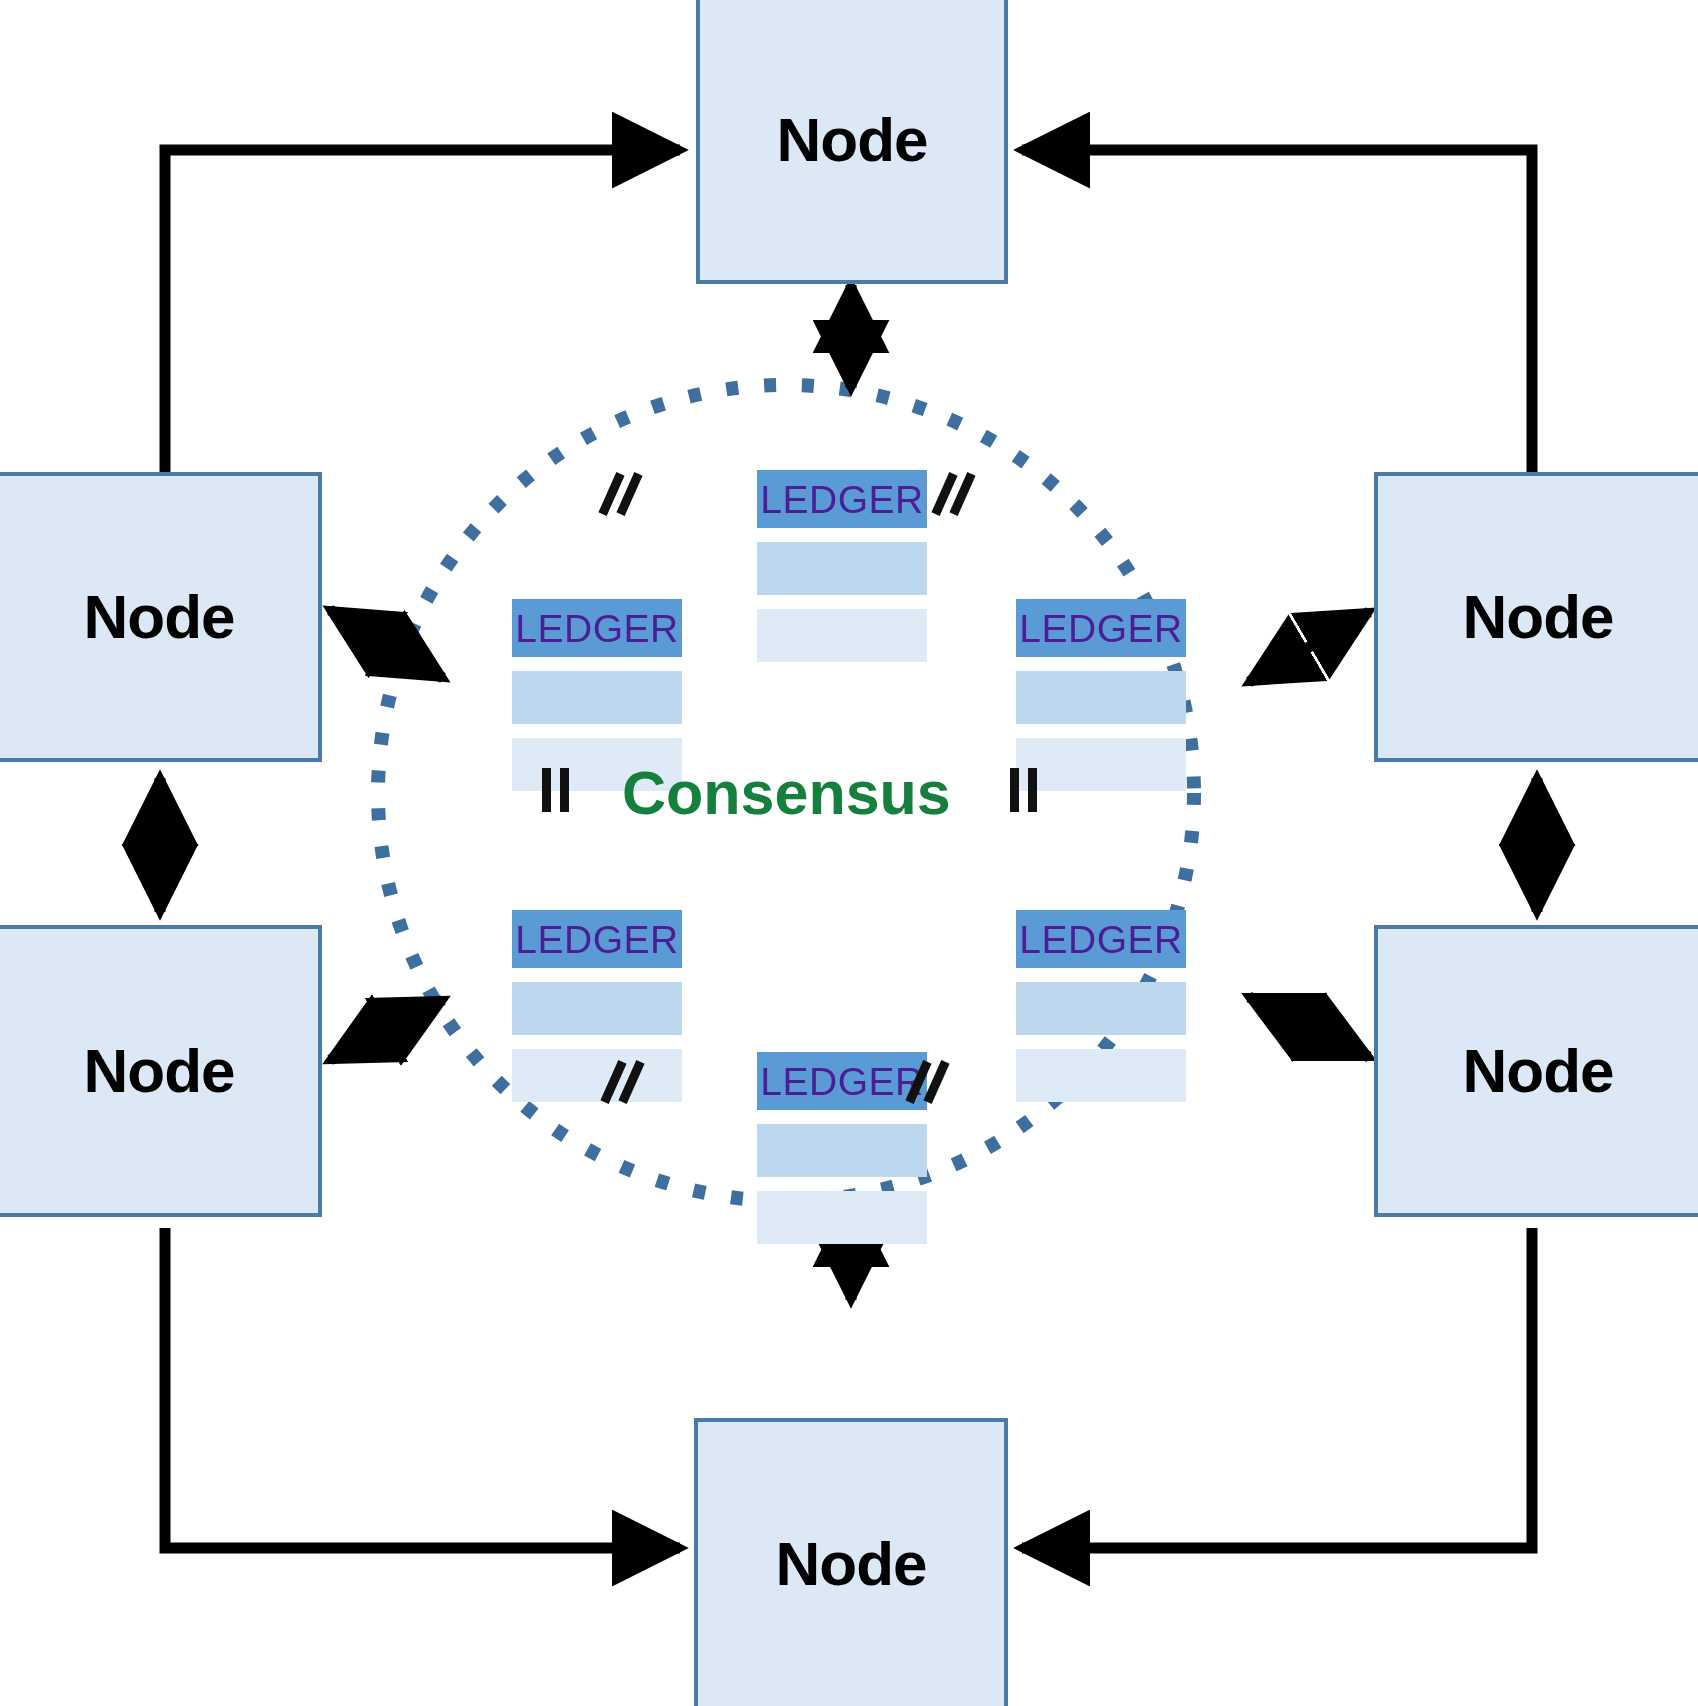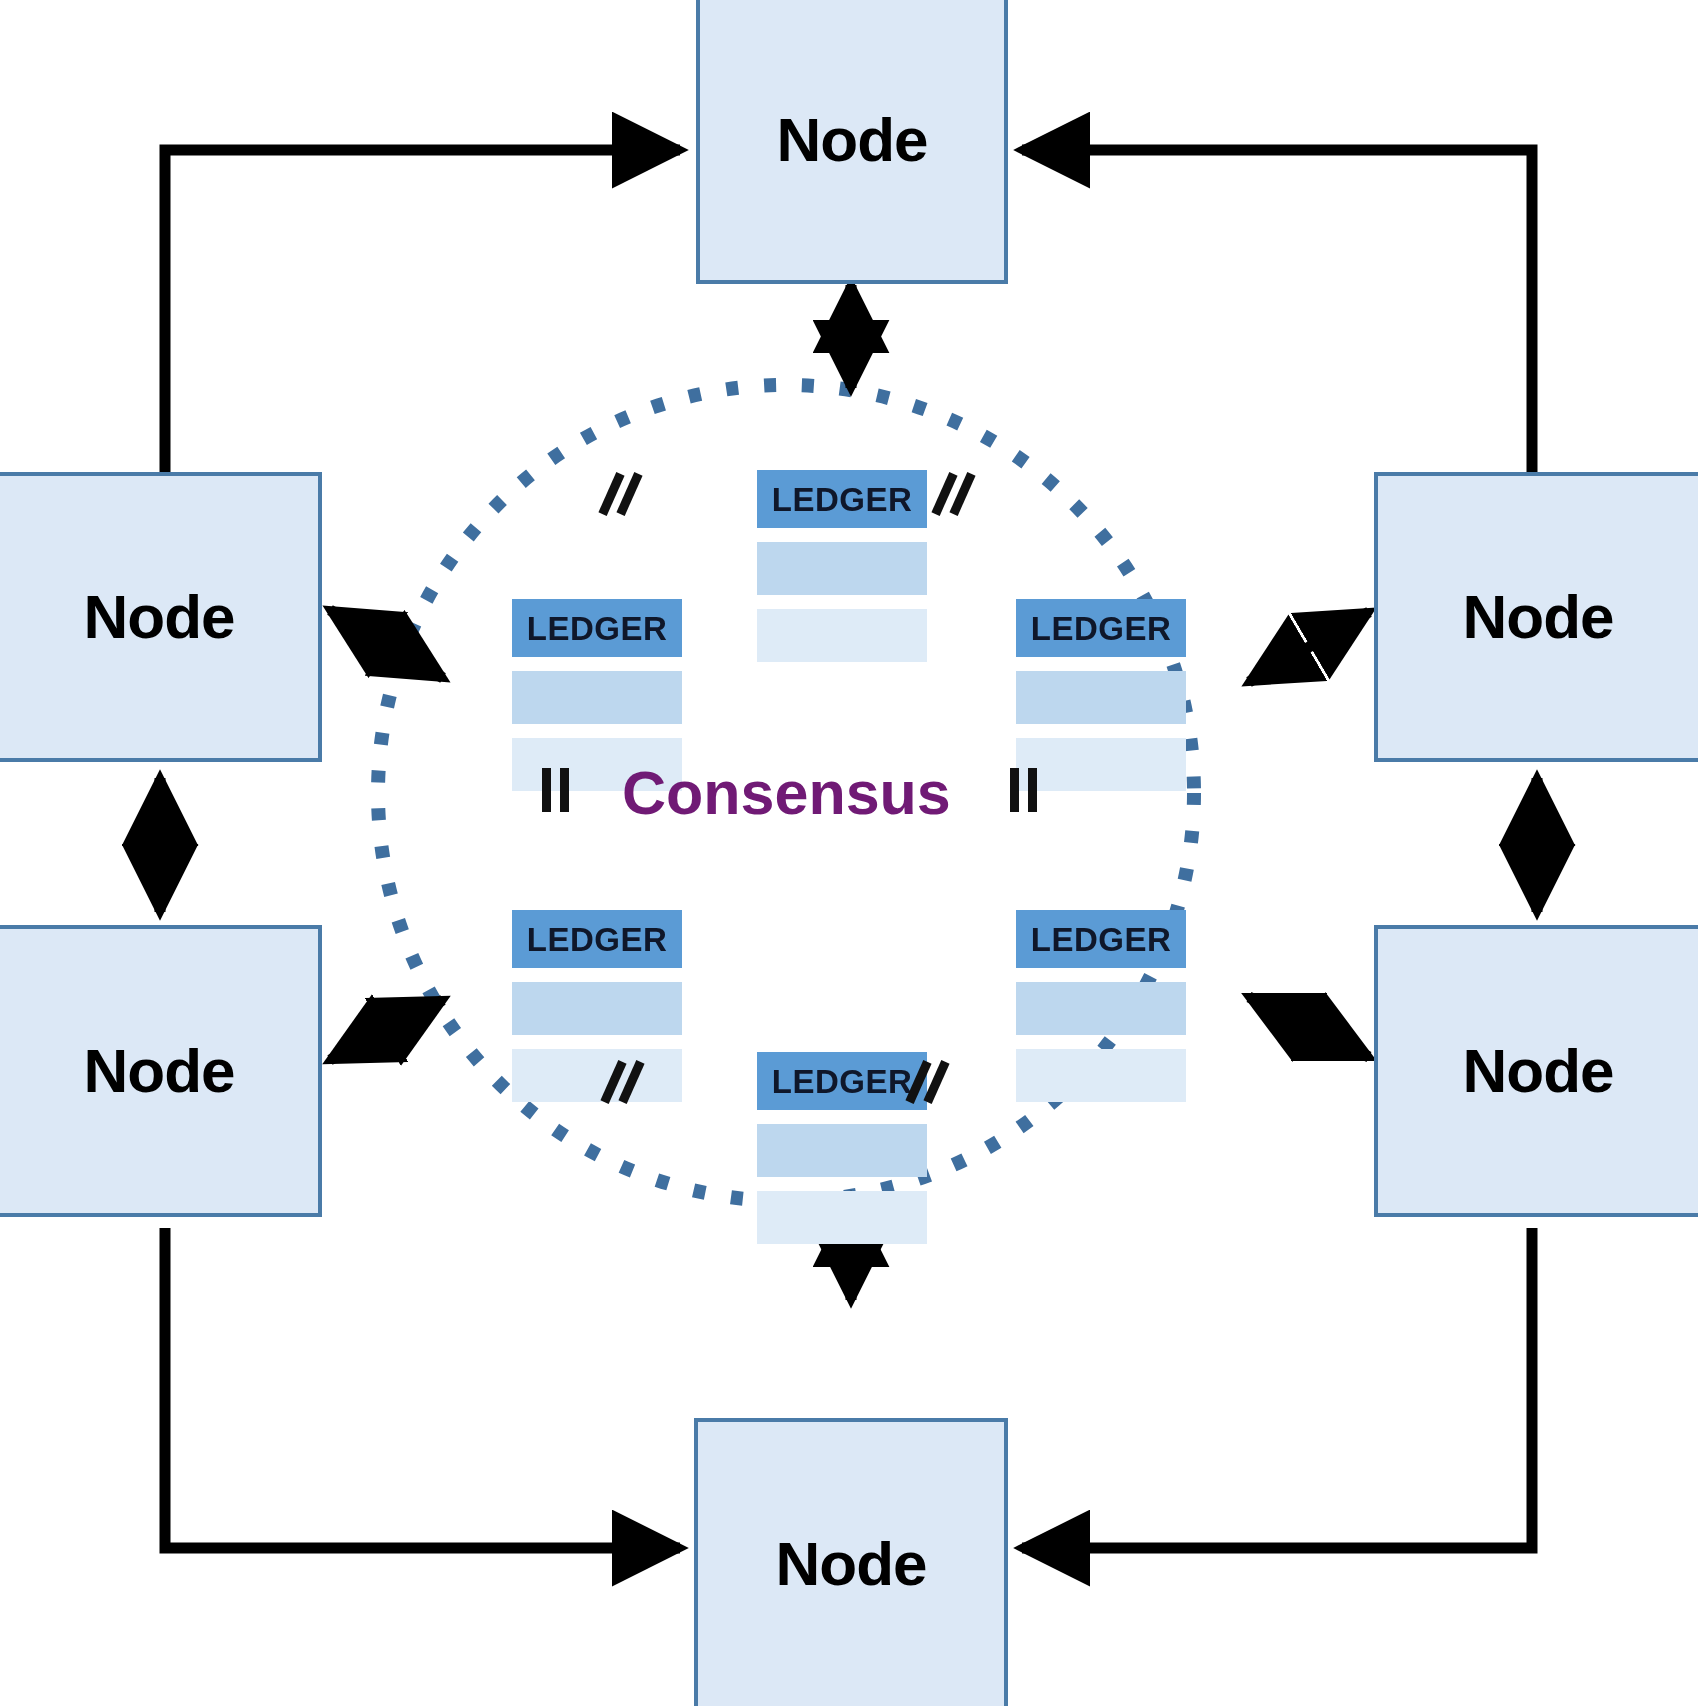--- a/index.html
+++ b/index.html
@@ -49,42 +49,41 @@
   }
   .ledger-header {
     background: #5b9bd5;
     height: 58px;
     display: flex;
     align-items: center;
     justify-content: center;
   }
   .ledger-header-text {
     font-family: "Liberation Sans", sans-serif;
-    font-size: 33px;
-    color: #0f172a;
+    font-size: 39px;
+    color: #4c1d95;
     letter-spacing: 0.5px;
     line-height: 1;
-    font-weight: bold;
   }
   .ledger-band-mid {
     background: #bdd7ee;
     height: 53px;
     margin-top: 14px;
   }
   .ledger-band-light {
     background: #deebf7;
     height: 53px;
     margin-top: 14px;
   }
   .consensus-label {
     position: absolute;
     font-family: "Liberation Sans", sans-serif;
     font-weight: bold;
     font-size: 61px;
-    color: #701a75;
+    color: #15803d;
     white-space: nowrap;
     line-height: 1;
   }
   .eq-mark {
     position: absolute;
     width: 40px;
     height: 46px;
   }
   .eq-mark span {
     position: absolute;

